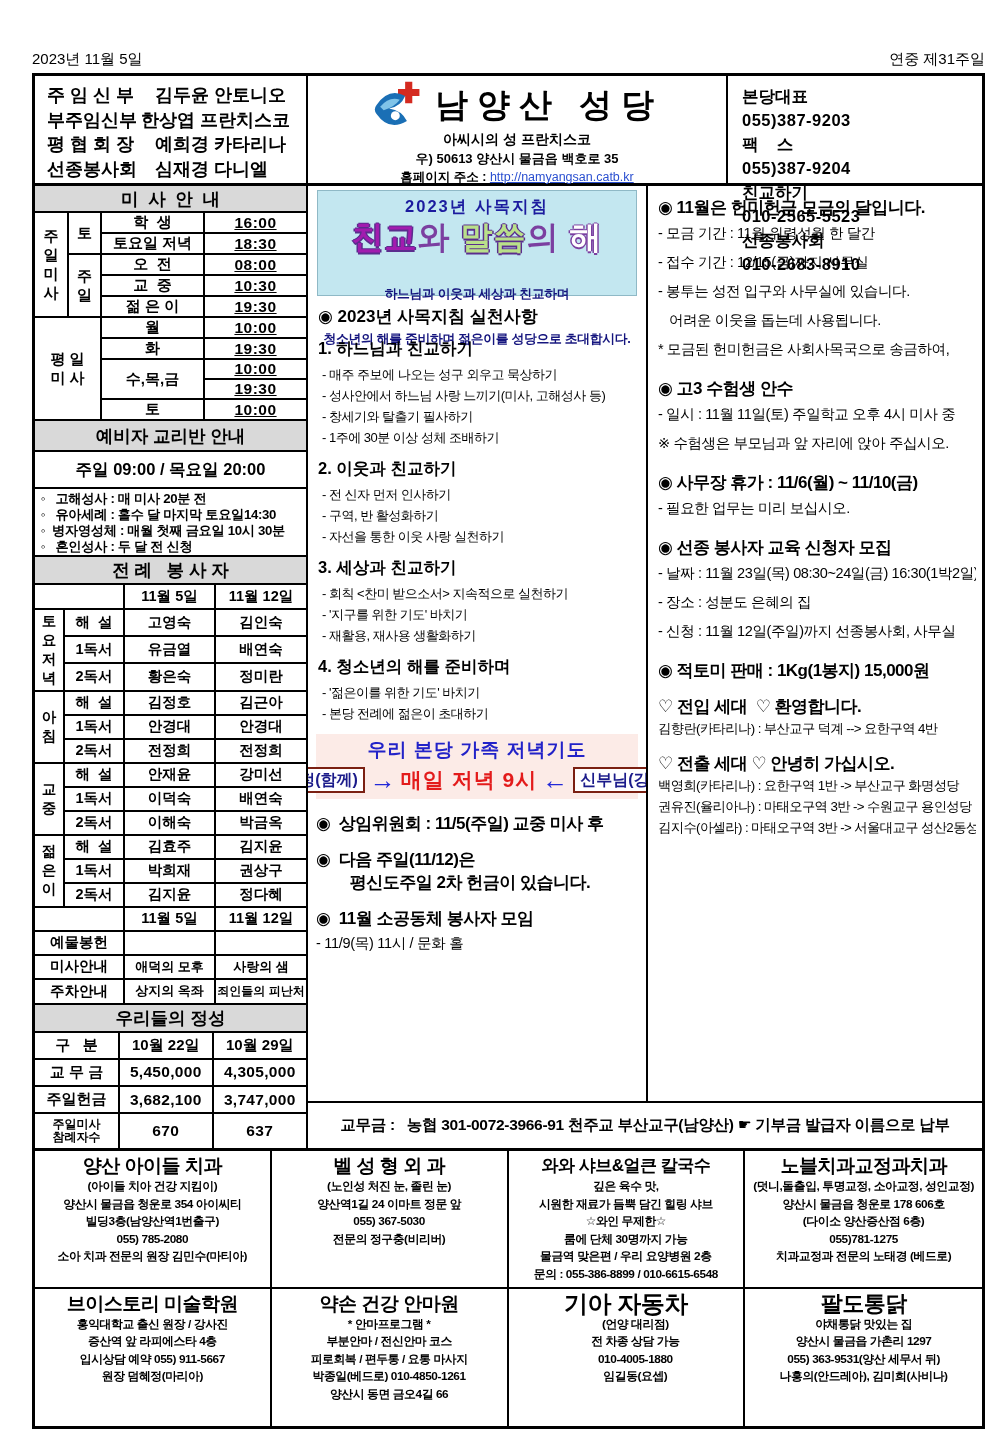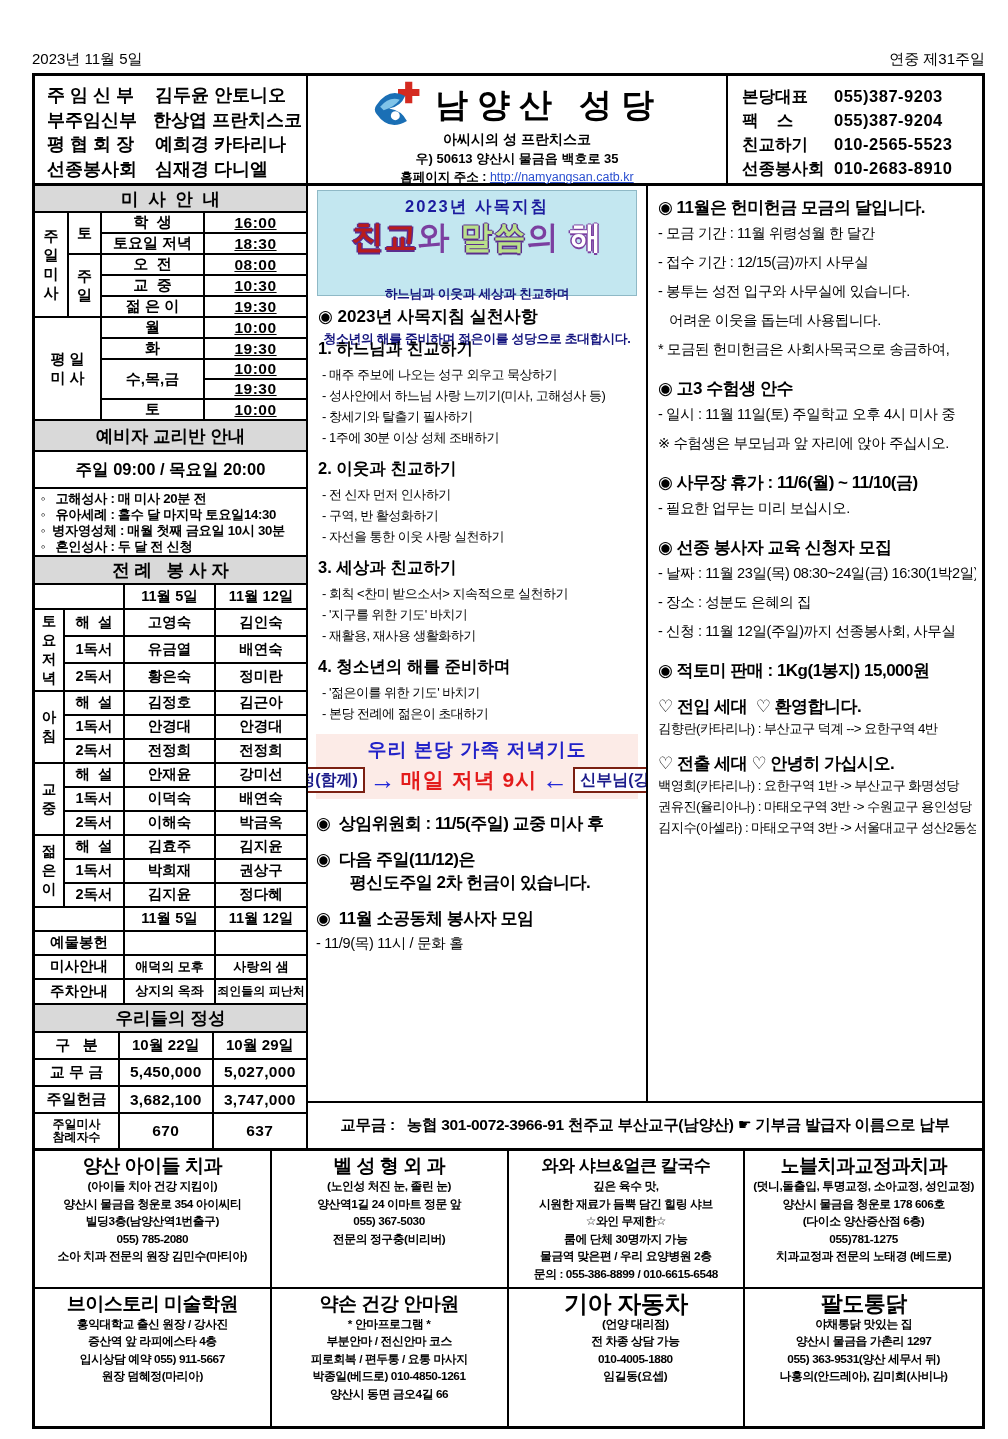--- a/index.html
+++ b/index.html
@@ -3,33 +3,33 @@
 <meta charset="utf-8">
 <style>
   html,body{margin:0;padding:0;background:#fff;width:1008px;height:1439px;overflow:hidden;
     font-family:"Liberation Sans","DejaVu Sans",sans-serif;color:#000;}
   .sheet{width:1008px;height:1439px;box-sizing:border-box;padding:50px 23px 0 32px;}
   .dateline{display:flex;justify-content:space-between;font-size:15px;height:20px;margin-bottom:3px;}
   .outer{border:3px solid #000;height:1356px;box-sizing:border-box;display:flex;flex-direction:column;}
 
   
   .header-row{display:flex;height:110px;border-bottom:3px solid #000;box-sizing:border-box;}
-  .h-left{width:273px;box-sizing:border-box;border-right:2.5px solid #000;padding:7px 4px 0 12px;}
+  .h-left{width:273px;box-sizing:border-box;border-right:2.5px solid #000;padding:7px 16px 0 12px;}
   .h-left .srow{display:flex;font-weight:bold;font-size:18px;line-height:24.5px;}
   .h-left .role{width:108px;white-space:pre;}
   .h-left .name{white-space:pre;}
   .h-center{width:420px;box-sizing:border-box;border-right:2.5px solid #000;text-align:center;padding-top:4px;}
   .logo-row{display:flex;align-items:center;justify-content:center;gap:10px;}
   .church-name{font-size:33px;font-weight:bold;letter-spacing:9px;white-space:pre;}
   .h-sub{font-size:14px;font-weight:bold;margin-top:1px;}
   .h-addr{font-size:13px;font-weight:bold;margin-top:1px;}
   .h-home{font-size:12.5px;font-weight:bold;margin-top:1px;}
   .h-home .url{color:#2a4fd0;text-decoration:underline;font-weight:normal;}
   .h-right{flex:1;padding:8px 6px 0 14px;}
-  .h-right .crow{display:flex;font-size:16.5px;font-weight:bold;line-height:24px;}
+  .h-right .crow{display:flex;font-size:16.5px;font-weight:bold;line-height:24px;flex-direction:column;}
   .h-right .lbl{width:92px;white-space:pre;}
   .h-right .val{letter-spacing:.5px;}
 
   
   .body-row{display:flex;height:962px;box-sizing:border-box;}
   .col-left{width:273px;box-sizing:border-box;border-right:2.5px solid #000;display:flex;flex-direction:column;overflow:hidden;}
   .col-wrap{flex:1;display:flex;flex-direction:column;min-width:0;}
   .cols{display:flex;height:917px;box-sizing:border-box;}
   .col-mid{width:340px;box-sizing:border-box;border-right:2.5px solid #000;padding:0 8px;overflow:hidden;}
   .col-right{flex:1;box-sizing:border-box;padding:4px 6px 0 10px;overflow:hidden;}
@@ -57,21 +57,21 @@
   .off-table{flex:1;}
   .off-table td{font-size:15px;}
   .off-table .num{font-size:15.5px;letter-spacing:.3px;}
   .off-table .small2{font-size:12px;line-height:13px;}
 
   
   .banner{margin:4px 1px 2px 1px;background:#c3e7f0;border:1px solid #8fb9c6;text-align:center;
     padding:5px 2px 6px;box-sizing:border-box;height:106px;}
   .banner-top{color:#1b1b9e;font-weight:bold;font-size:16.5px;letter-spacing:2px;}
   .banner-title{font-size:32px;font-weight:bold;letter-spacing:1px;line-height:38px;white-space:pre;}
-  .bt1{color:#b91c1c;text-shadow:-1.5px 0 #5b2d8e,1.5px 0 #5b2d8e,0 -1.5px #5b2d8e,0 1.5px #5b2d8e;}
+  .bt1{color:#a21caf;text-shadow:-1.5px 0 #5b2d8e,1.5px 0 #5b2d8e,0 -1.5px #5b2d8e,0 1.5px #5b2d8e;}
   .bt2{color:#7b3fa0;}
   .bt3{color:#b9e08a;text-shadow:-1.5px 0 #5b2d8e,1.5px 0 #5b2d8e,0 -1.5px #5b2d8e,0 1.5px #5b2d8e;}
   .bt4{color:#7b3fa0;}
   .bt5{color:#ffffff;text-shadow:-1.5px 0 #7b3fa0,1.5px 0 #7b3fa0,0 -1.5px #7b3fa0,0 1.5px #7b3fa0;}
   .banner-desc{color:#15157e;font-weight:bold;font-size:12.8px;line-height:15px;letter-spacing:-.3px;white-space:pre;}
 
   .p-heading{font-weight:bold;font-size:17px;margin:9px 0 6px 2px;white-space:pre;}
   .p-title{font-weight:bold;font-size:16.5px;margin:10px 0 4px 2px;white-space:pre;}
   .pitem{font-size:13px;line-height:21px;white-space:pre;letter-spacing:-.5px;padding-left:6px;}
 
@@ -356,21 +356,21 @@
             </colgroup>
           <tbody>
               <tr>
             <td>구   분</td>
             <td>10월 22일</td>
             <td>10월 29일</td>
           </tr>
           <tr>
             <td>교 무 금</td>
             <td class="num">5,450,000</td>
-            <td class="num">5,027,000</td>
+            <td class="num">4,305,000</td>
           </tr>
           <tr>
             <td>주일헌금</td>
             <td class="num">3,682,100</td>
             <td class="num">3,747,000</td>
           </tr>
           <tr>
             <td class="pre small2">주일미사
 참례자수</td>
             <td class="num">670</td>

